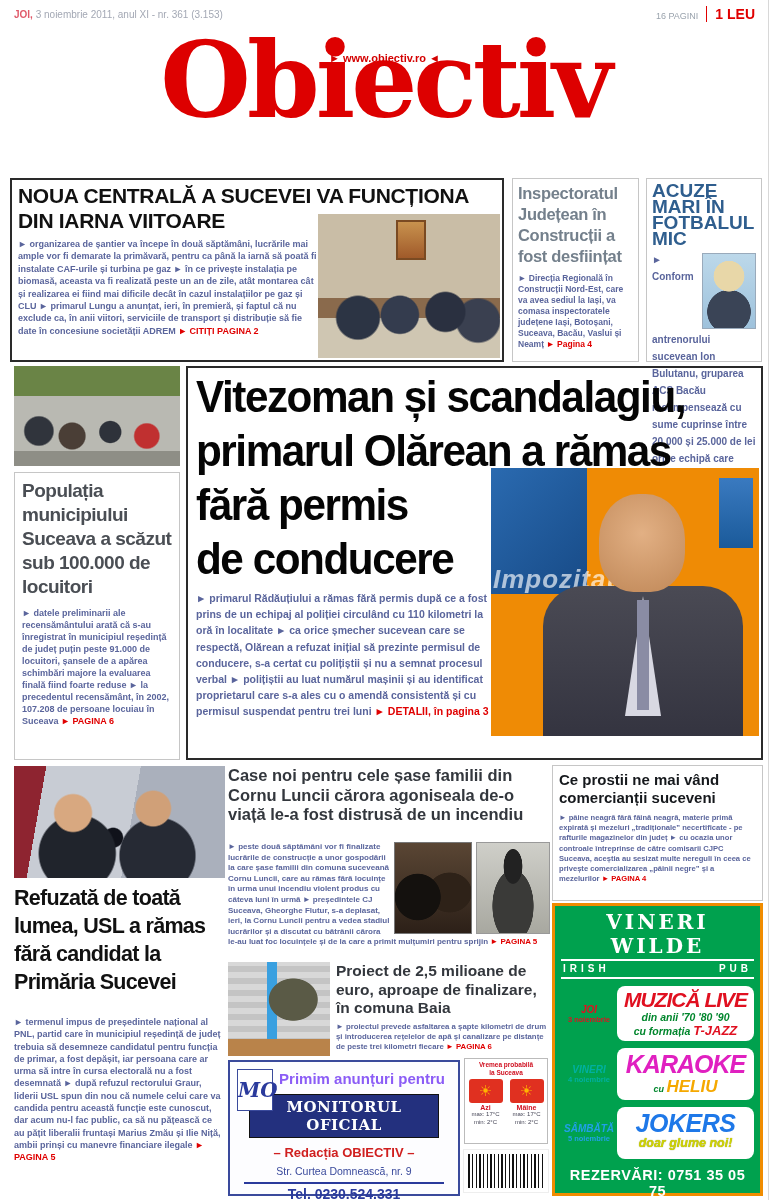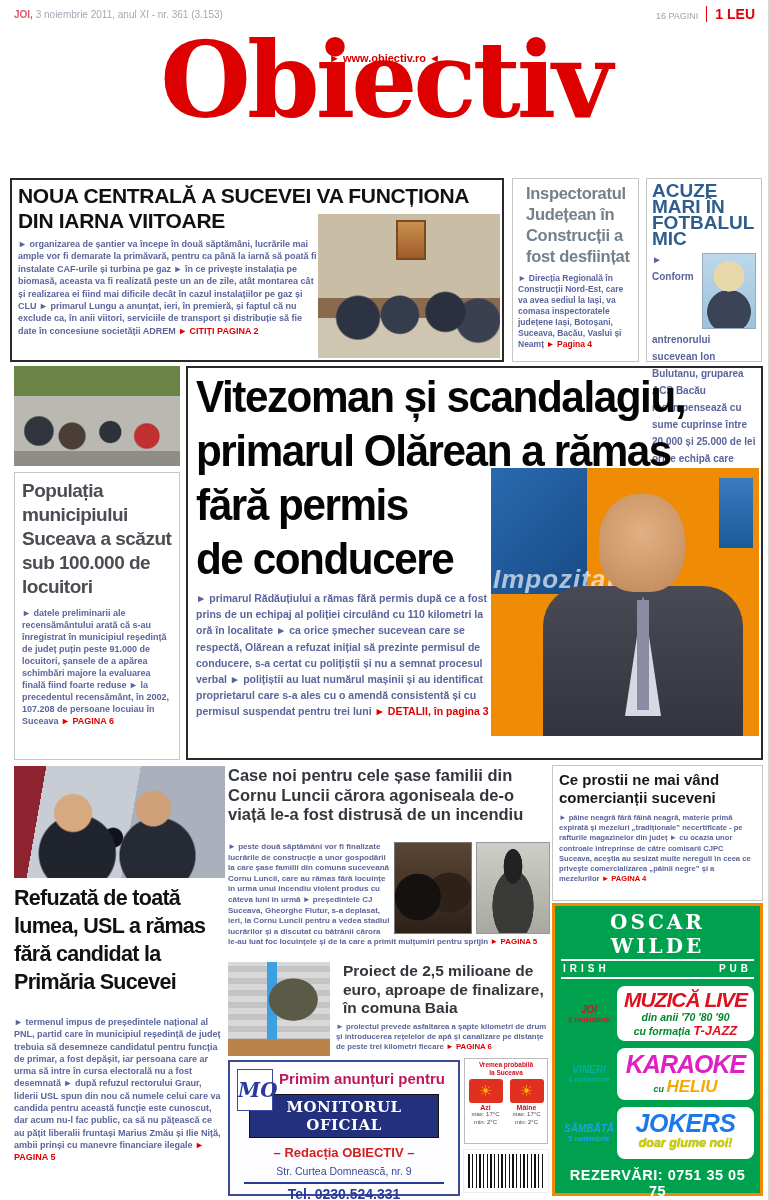--- a/index.html
+++ b/index.html
@@ -54,21 +54,21 @@
       radial-gradient(circle at 22% 72%, #2c3444 0 12%, transparent 13%),
       radial-gradient(circle at 45% 70%, #343c4e 0 13%, transparent 14%),
       radial-gradient(circle at 70% 68%, #2a3040 0 12%, transparent 13%),
       radial-gradient(circle at 88% 74%, #3a4050 0 11%, transparent 12%),
       linear-gradient(#c9bda6 0 58%, #8a6a4c 58% 72%, #cfc6b2 72% 100%);
   }
   .s1-icon { top:6px; left:78px; width:30px; height:40px; background:linear-gradient(#c8924e,#a05a2a); border:2px solid #7a4a22; }
 
   
   .story2 { top:178px; left:512px; width:127px; height:184px; padding:4px 5px; }
-  .s2-h { font-size:16.5px; line-height:21px; font-weight:bold; color:#74808c; letter-spacing:-0.3px;margin-left:8px; }
+  .s2-h { font-size:16.5px; line-height:21px; font-weight:bold; color:#74808c; letter-spacing:-0.3px; }
   .s2-b { margin-top:6px; font-size:8.5px; line-height:11px; }
 
   
   .story3 { top:178px; left:646px; width:116px; height:184px; padding:4px 5px; }
   .s3-h { font-size:19px; line-height:16px; font-weight:bold; color:#2f5e8e; }
   .s3-b { margin-top:4px; font-size:10px; line-height:17px; }
   .s3-photo { float:right; width:54px; height:76px; margin:2px 0 2px 3px; border:1px solid #9ab;
     background:
       radial-gradient(circle at 50% 30%, #e8d7a8 0 26%, transparent 27%),
       radial-gradient(circle at 50% 78%, #3a4456 0 34%, transparent 35%),
@@ -138,29 +138,29 @@
       radial-gradient(ellipse at 72% 55%, #2e2218 0 28%, transparent 29%),
       linear-gradient(#5a4634,#2c2018);
   }
   .photo-baia { top:962px; left:228px; width:102px; height:94px;
     background:
       linear-gradient(0deg, #b9834a 0 18%, transparent 18%),
       radial-gradient(ellipse at 64% 40%, #5a5a46 0 26%, transparent 27%),
       linear-gradient(90deg, transparent 0 38%, #3aa0e0 38% 48%, transparent 48%),
       repeating-linear-gradient(0deg,#c4c4c4 0 6px,#d8d8d8 6px 12px);
   }
-  .baia-h { top:962px; left:336px; width:214px; font-size:15.5px; line-height:18.5px; font-weight:bold; color:#33373d;margin-left:7px; }
+  .baia-h { top:962px; left:336px; width:214px; font-size:15.5px; line-height:18.5px; font-weight:bold; color:#33373d; }
   .baia-b { top:1022px; left:336px; width:214px; font-size:7.8px; line-height:10.2px; }
 
   
   .mo-ad { top:1060px; left:228px; width:232px; height:136px; border:2px solid #3a4a9c; background:#fdfdff; text-align:center; }
   .mo-logo { position:absolute; top:7px; left:7px; width:36px; height:42px; border:1px solid #3a4a9c;
              background:#fff; color:#2a3a9c; font-weight:bold; font-size:20px; line-height:40px;
              font-family:"DejaVu Serif", serif;font-style:italic; }
-  .mo-l1 { margin:8px 8px 0 44px; font-size:15px; font-weight:bold; color:#be185d; }
+  .mo-l1 { margin:8px 8px 0 44px; font-size:15px; font-weight:bold; color:#8b5cf6; }
   .mo-l2 { margin:7px auto 0; width:190px; background:#23307e; color:#fff; font-family:"DejaVu Serif", serif;
            font-size:15px; font-weight:bold; padding:3px 0; letter-spacing:0.5px; border:1px solid #111; }
   .mo-l3 { margin-top:7px; font-size:13px; font-weight:bold; color:#d02020; }
   .mo-l4 { margin-top:5px; font-size:10.5px; color:#3a4a9c; }
   .mo-l5 { margin:5px auto 0; width:200px; font-size:14px; font-weight:bold; color:#2a3a9c;
            border-top:2px solid #2a3a9c; border-bottom:2px solid #2a3a9c; padding:2px 0; }
 
   
   .weather { top:1058px; left:464px; width:84px; height:86px; border:1px solid #bbb; background:#fff; text-align:center; }
   .w-title { font-size:6.5px; font-weight:bold; color:#d01020; line-height:8px; padding-top:2px; }
@@ -331,21 +331,21 @@
   <div class="abs barcode"></div>
 
   <div class="abs prostii-box boxed">
     <div class="pro-h">Ce prostii ne mai vând comercianții suceveni</div>
     <p class="pro-b body-txt">
       <span>► pâine neagră fără făină neagră, materie primă expirată și mezeluri „tradiționale” necertificate - pe rafturile magazinelor din județ ► cu ocazia unor controale întreprinse de către comisarii CJPC Suceava, aceștia au sesizat multe nereguli în ceea ce privește comercializarea „pâinii negre” și a mezelurilor </span><span class="lnk">► PAGINA 4</span>
     </p>
   </div>
 
   <div class="abs oscar">
-    <div class="ow-title">OSCAR WILDE</div>
+    <div class="ow-title">VINERI WILDE</div>
     <div class="ow-sub">
       <span>IRISH</span>
       <span>PUB</span>
     </div>
 
     <div class="ow-row">
       <div class="ow-day ev1">
         <span class="d">JOI</span>
         <span class="dt">3 noiembrie</span>
       </div>

